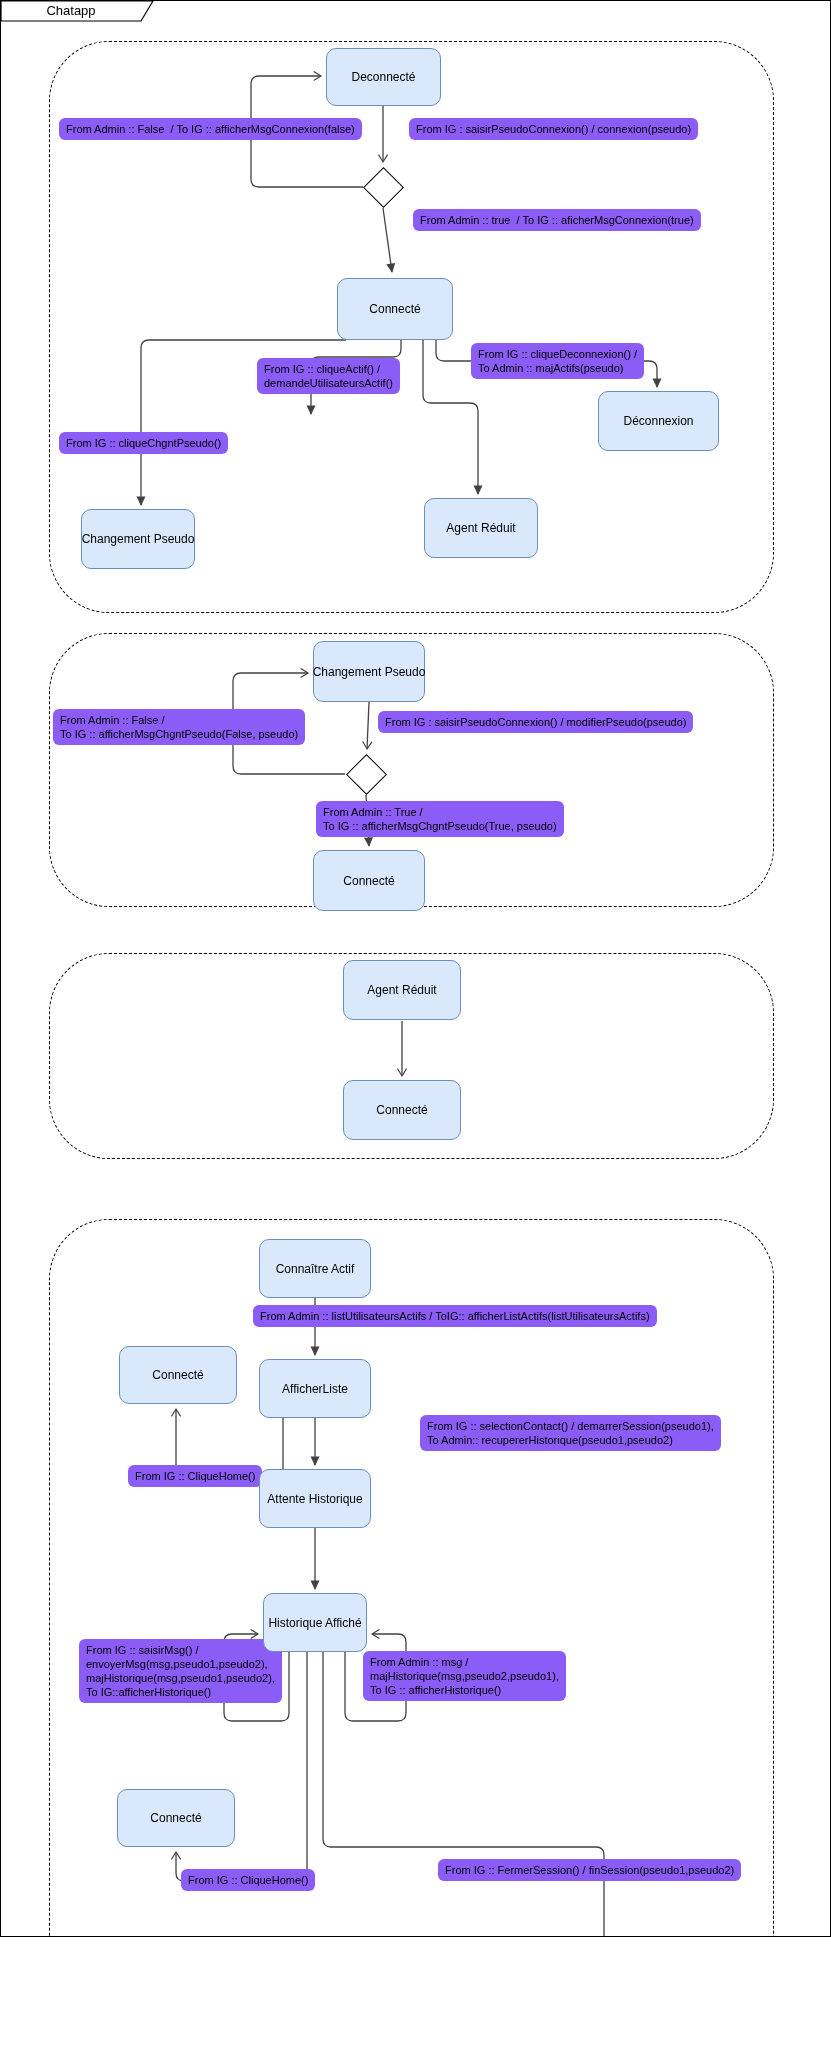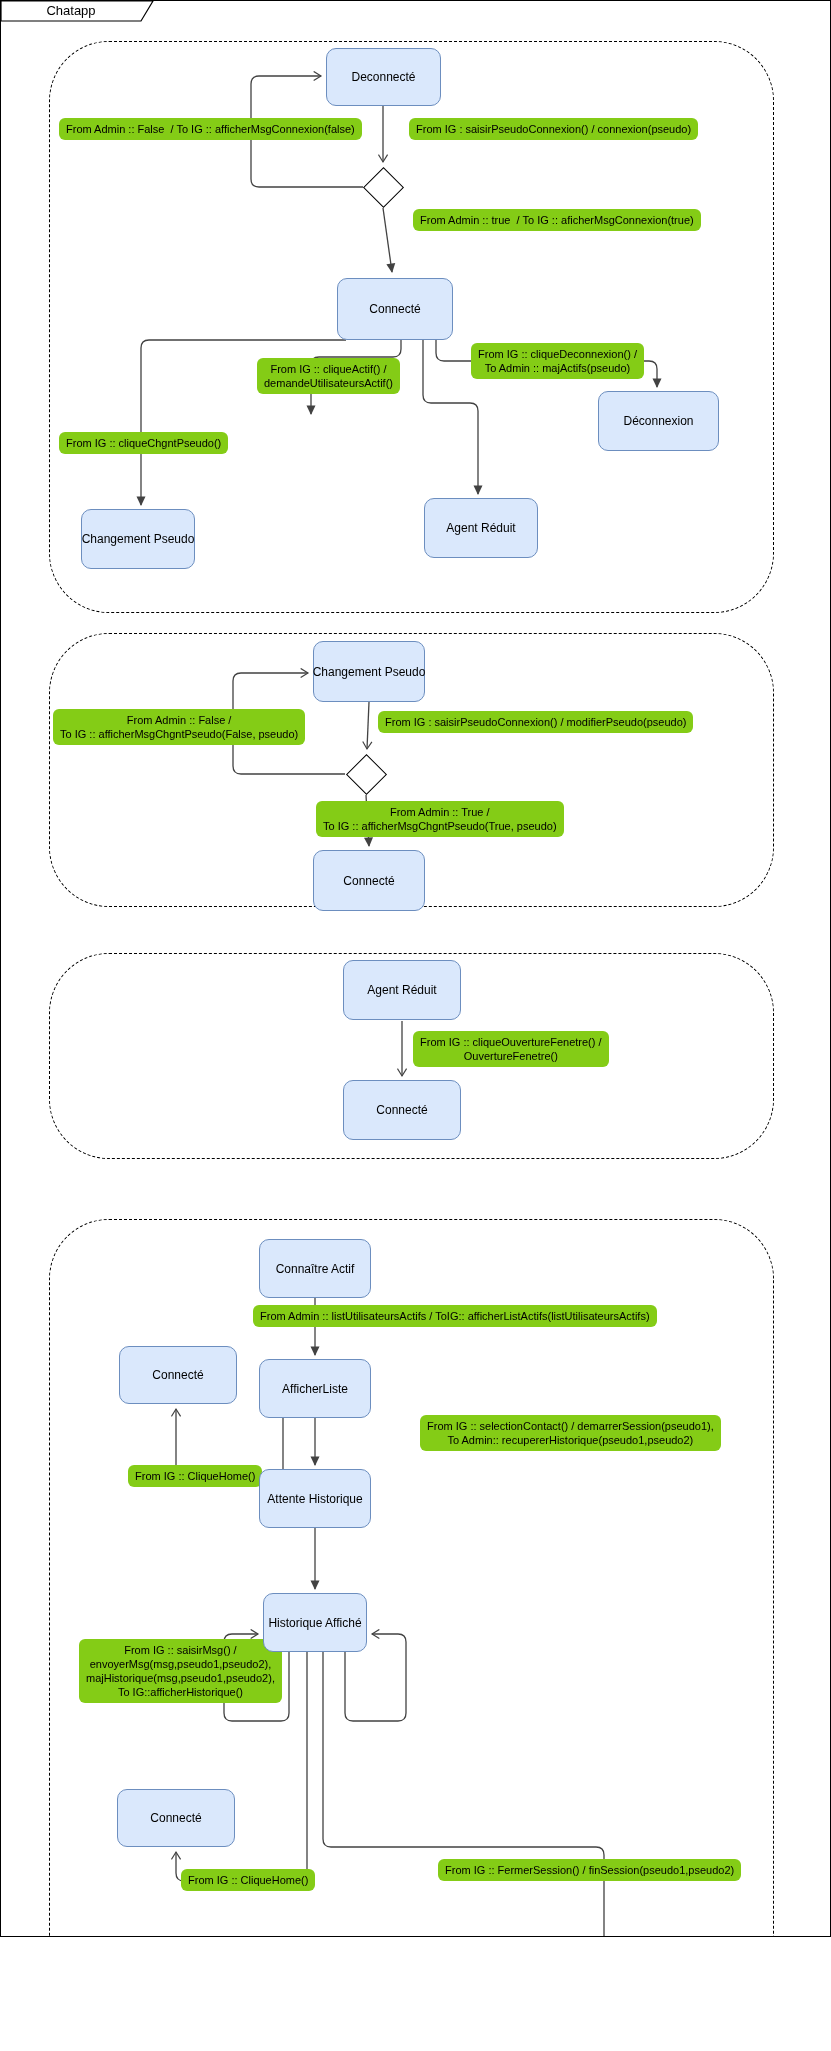--- a/index.html
+++ b/index.html
@@ -7,22 +7,22 @@
     position:relative;width:831px;height:1937px;background:#fff;
     border:1px solid #000;box-sizing:border-box;
     font-family:"Liberation Sans", sans-serif;color:#000;overflow:hidden;
   }
   .region{
     position:absolute;border:1px dashed #000;border-radius:60px;
     background:transparent;z-index:0;box-sizing:border-box;
   }
   .edges{position:absolute;left:0;top:0;z-index:1;}
   .lbl{
-    position:absolute;z-index:2;background:#84cc16;border-radius:6px;
-    padding:4px 7px;font-size:11px;line-height:14px;text-align:center;
+    position:absolute;z-index:2;background:#8b5cf6;border-radius:6px;
+    padding:4px 7px;font-size:11px;line-height:14px;
     white-space:pre;color:#000;
   }
   .state{
     position:absolute;z-index:3;background:#dae8fc;border:1px solid #6c8ebf;
     border-radius:10px;display:flex;align-items:center;justify-content:center;
     font-size:12px;text-align:center;box-sizing:border-box;white-space:pre;
   }
   .diamond{
     position:absolute;z-index:3;width:29px;height:29px;background:#fff;
     border:1px solid #000;transform:rotate(45deg);box-sizing:border-box;
@@ -93,30 +93,31 @@
   <div class="lbl" style="left:256px;top:357px">From IG :: cliqueActif() /
 demandeUtilisateursActif()</div>
   <div class="lbl" style="left:470px;top:342px">From IG :: cliqueDeconnexion() /
 To Admin :: majActifs(pseudo)</div>
   <div class="lbl" style="left:58px;top:431px">From IG :: cliqueChgntPseudo()</div>
   <div class="lbl" style="left:52px;top:708px">From Admin :: False /
 To IG :: afficherMsgChgntPseudo(False, pseudo)</div>
   <div class="lbl" style="left:377px;top:710px">From IG : saisirPseudoConnexion() / modifierPseudo(pseudo)</div>
   <div class="lbl" style="left:315px;top:800px">From Admin :: True /
 To IG :: afficherMsgChgntPseudo(True, pseudo)</div>
-  <div class="lbl" style="left:412px;top:1030px">From IG :: cliqueOuvertureFenetre() /
-OuvertureFenetre()</div>
   <div class="lbl" style="left:252px;top:1304px">From Admin :: listUtilisateursActifs / ToIG:: afficherListActifs(listUtilisateursActifs)</div>
   <div class="lbl" style="left:419px;top:1414px">From IG :: selectionContact() / demarrerSession(pseudo1),
 To Admin:: recupererHistorique(pseudo1,pseudo2)</div>
   <div class="lbl" style="left:127px;top:1464px">From IG :: CliqueHome()</div>
   <div class="lbl" style="left:78px;top:1638px">From IG :: saisirMsg() /
 envoyerMsg(msg,pseudo1,pseudo2),
 majHistorique(msg,pseudo1,pseudo2),
 To IG::afficherHistorique()</div>
+  <div class="lbl" style="left:362px;top:1650px">From Admin :: msg /
+majHistorique(msg,pseudo2,pseudo1),
+To IG :: afficherHistorique()</div>
   <div class="lbl" style="left:180px;top:1868px">From IG :: CliqueHome()</div>
   <div class="lbl" style="left:437px;top:1858px">From IG :: FermerSession() / finSession(pseudo1,pseudo2)</div>
 
   <div class="state" style="left:325px;top:47px;width:115px;height:58px">Deconnecté</div>
   <div class="state" style="left:336px;top:277px;width:116px;height:62px">Connecté</div>
   <div class="state" style="left:597px;top:390px;width:121px;height:60px">Déconnexion</div>
   <div class="state" style="left:423px;top:497px;width:114px;height:60px">Agent Réduit</div>
   <div class="state" style="left:80px;top:508px;width:114px;height:60px">Changement Pseudo</div>
   <div class="state" style="left:312px;top:640px;width:112px;height:61px">Changement Pseudo</div>
   <div class="state" style="left:312px;top:849px;width:112px;height:61px">Connecté</div>

